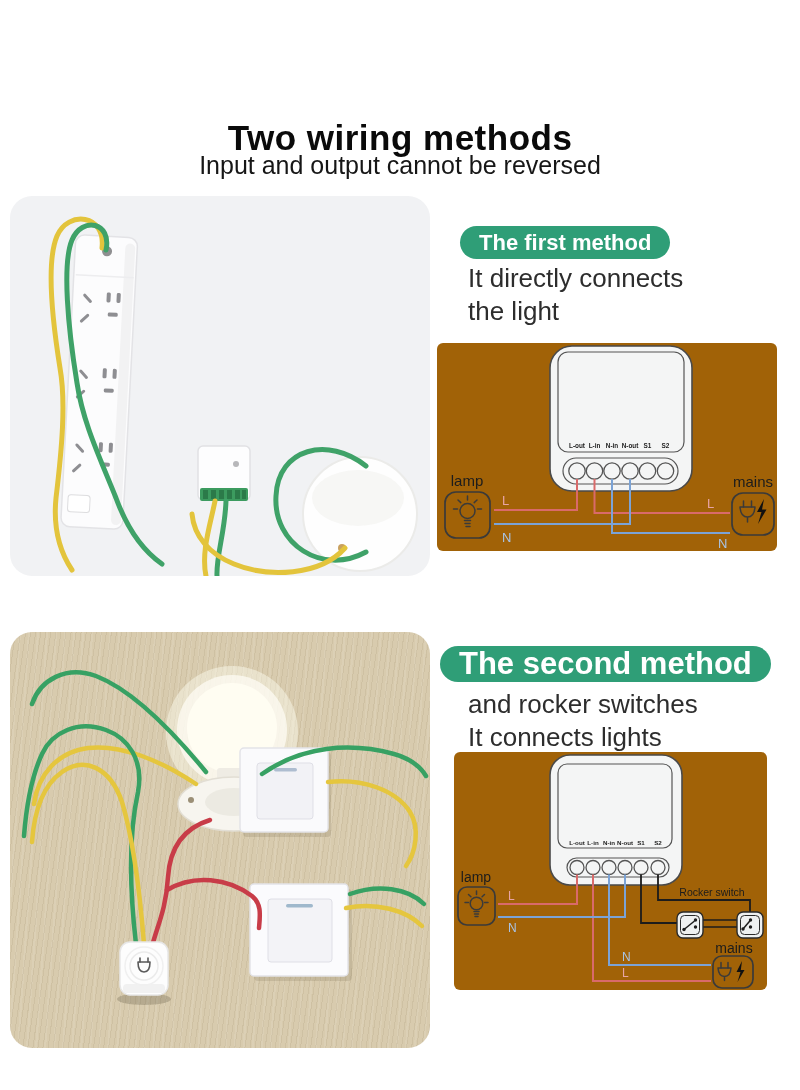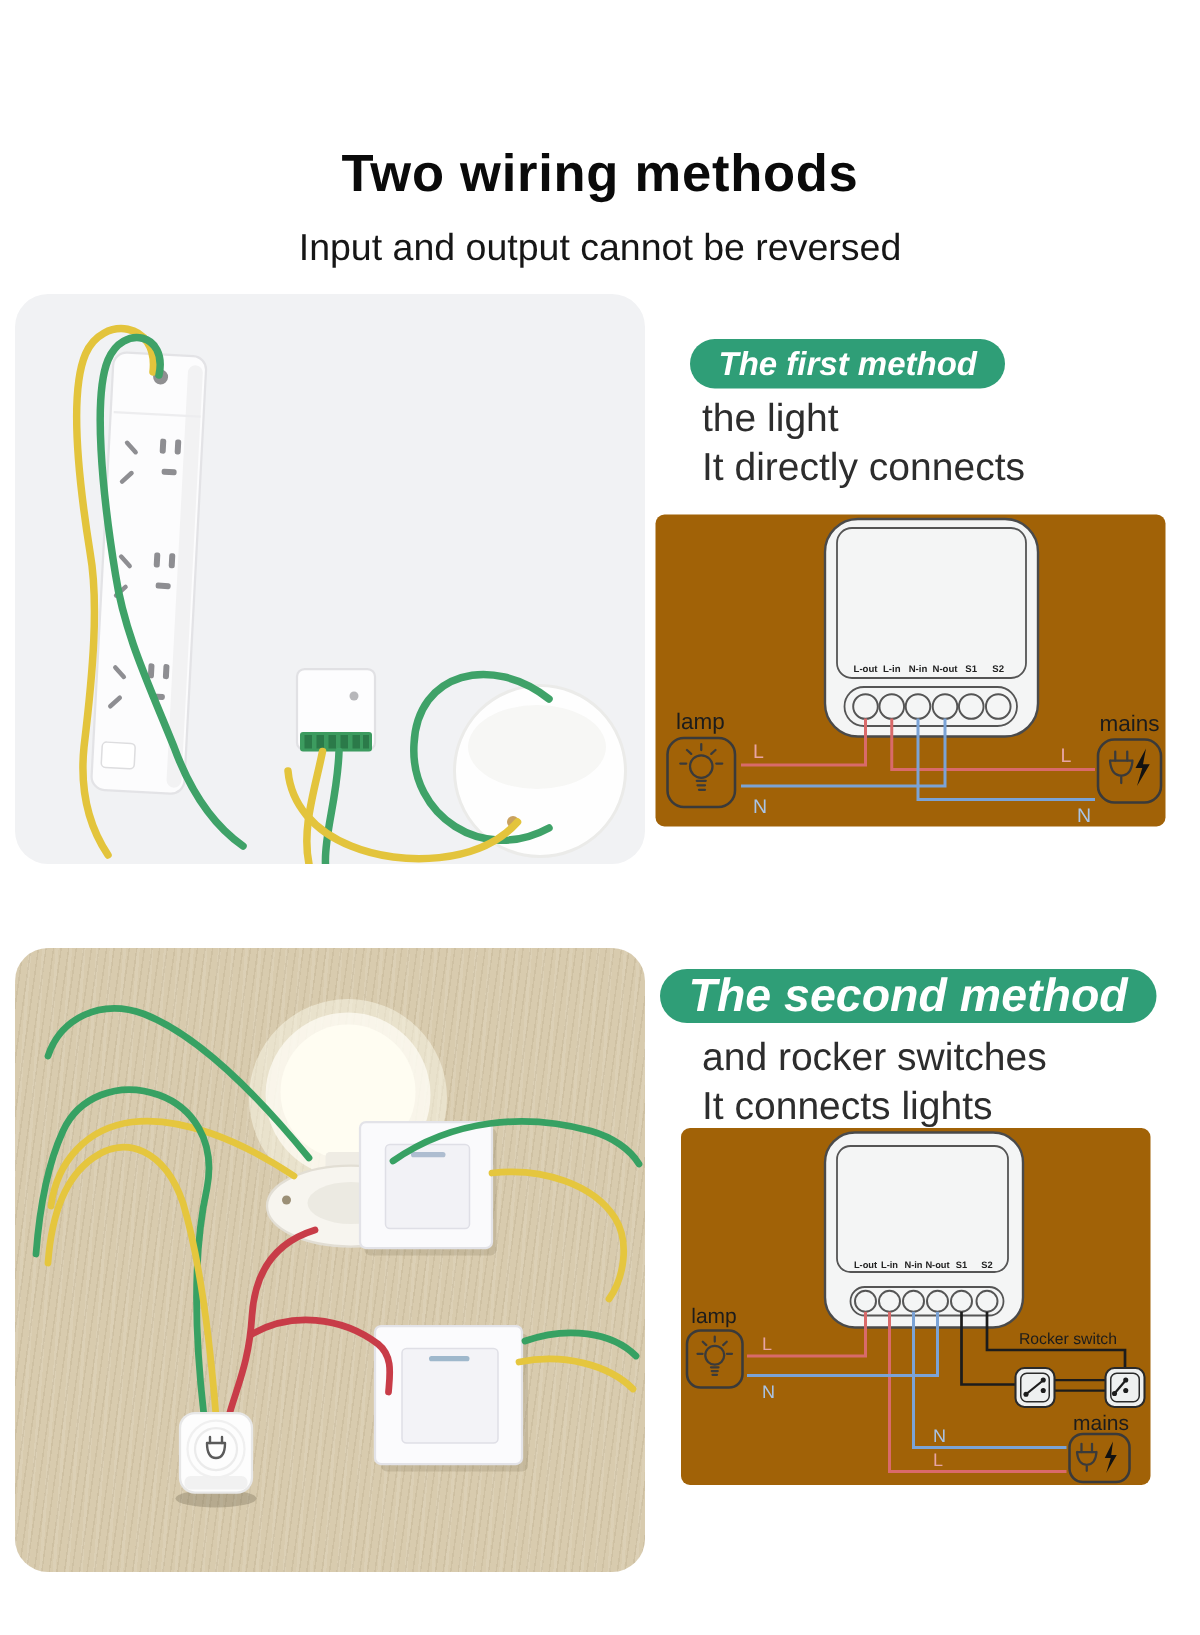--- a/index.html
+++ b/index.html
@@ -1,38 +1,38 @@
 <!DOCTYPE html>
 <html><head>
 <meta charset="utf-8">
 <style>
   html,body{margin:0;padding:0;}
   body{
     width:800px;height:1090px;background:#ffffff;position:relative;
     font-family:"Liberation Sans", sans-serif;overflow:hidden;
   }
   .title{
-    position:absolute;top:96px;left:0;width:100%;text-align:center;
+    position:absolute;top:118px;left:0;width:100%;text-align:center;
     font-size:35px;font-weight:700;color:#0a0a0a;letter-spacing:0.5px;
   }
   .subtitle{
     position:absolute;top:151px;left:0;width:100%;text-align:center;
     font-size:25px;font-weight:400;color:#161616;
   }
   .photo{position:absolute;border-radius:22px;overflow:hidden;}
   #photo1{left:10px;top:196px;width:420px;height:380px;background:#f1f2f4;}
   #photo2{
     left:10px;top:632px;width:420px;height:416px;background-color:#d8cbae;
     background-image:
       repeating-linear-gradient(98deg, rgba(120,100,62,0.10) 0px, rgba(120,100,62,0.10) 1px, rgba(0,0,0,0) 1px, rgba(0,0,0,0) 5px),
       repeating-linear-gradient(94deg, rgba(255,255,255,0.09) 0px, rgba(255,255,255,0.09) 2px, rgba(0,0,0,0) 2px, rgba(0,0,0,0) 9px);
   }
   .badge{
     position:absolute;background:#2f9e77;color:#ffffff;border-radius:20px;
-    display:inline-flex;align-items:center;padding:0 19px;font-weight:600;white-space:nowrap;font-style:italic;
+    display:inline-flex;align-items:center;padding:0 19px;font-weight:600;white-space:nowrap;
   }
   #badge1{left:460px;top:226px;height:33px;font-size:22px;}
   #badge2{left:440px;top:646px;height:36px;font-size:31px;}
   .desc{position:absolute;color:#2d2d2d;font-size:26px;line-height:33px;font-weight:400;}
   #desc1{left:468px;top:262px;}
   #desc2{left:468px;top:688px;}
   .panel{position:absolute;background:#a16207;border-radius:6px;}
   #panel1{left:437px;top:343px;width:340px;height:208px;}
   #panel2{left:454px;top:752px;width:313px;height:238px;}
 
@@ -120,22 +120,22 @@
         <g class="pw" stroke-width="5">
           <path d="M356,270 C318,240 268,252 266,300 C263,348 312,380 356,356" stroke="#3fa268"></path>
           <path d="M335,352 C310,380 258,382 224,368 C199,358 184,340 182,318" stroke="#e3c43c"></path>
         </g>
       </g>
     </svg>
   </div>
 
   <div class="badge" id="badge1">The first method</div>
   <div class="desc" id="desc1">
+    <div>It directly connects</div>
     <div>the light</div>
-    <div>It directly connects</div>
   </div>
 
   <div class="panel" id="panel1">
     <svg width="340" height="208" viewBox="0 0 340 208">
       <g>
         <rect class="dev" x="113" y="3" width="142" height="145" rx="22"></rect>
         <rect class="dev-inner" x="121" y="9" width="126" height="100" rx="10"></rect>
         <g font-size="6.4" text-anchor="middle" class="term-lbl" font-weight="bold">
           <text x="140" y="105">L-out</text>
           <text x="157.5" y="105">L-in</text>

